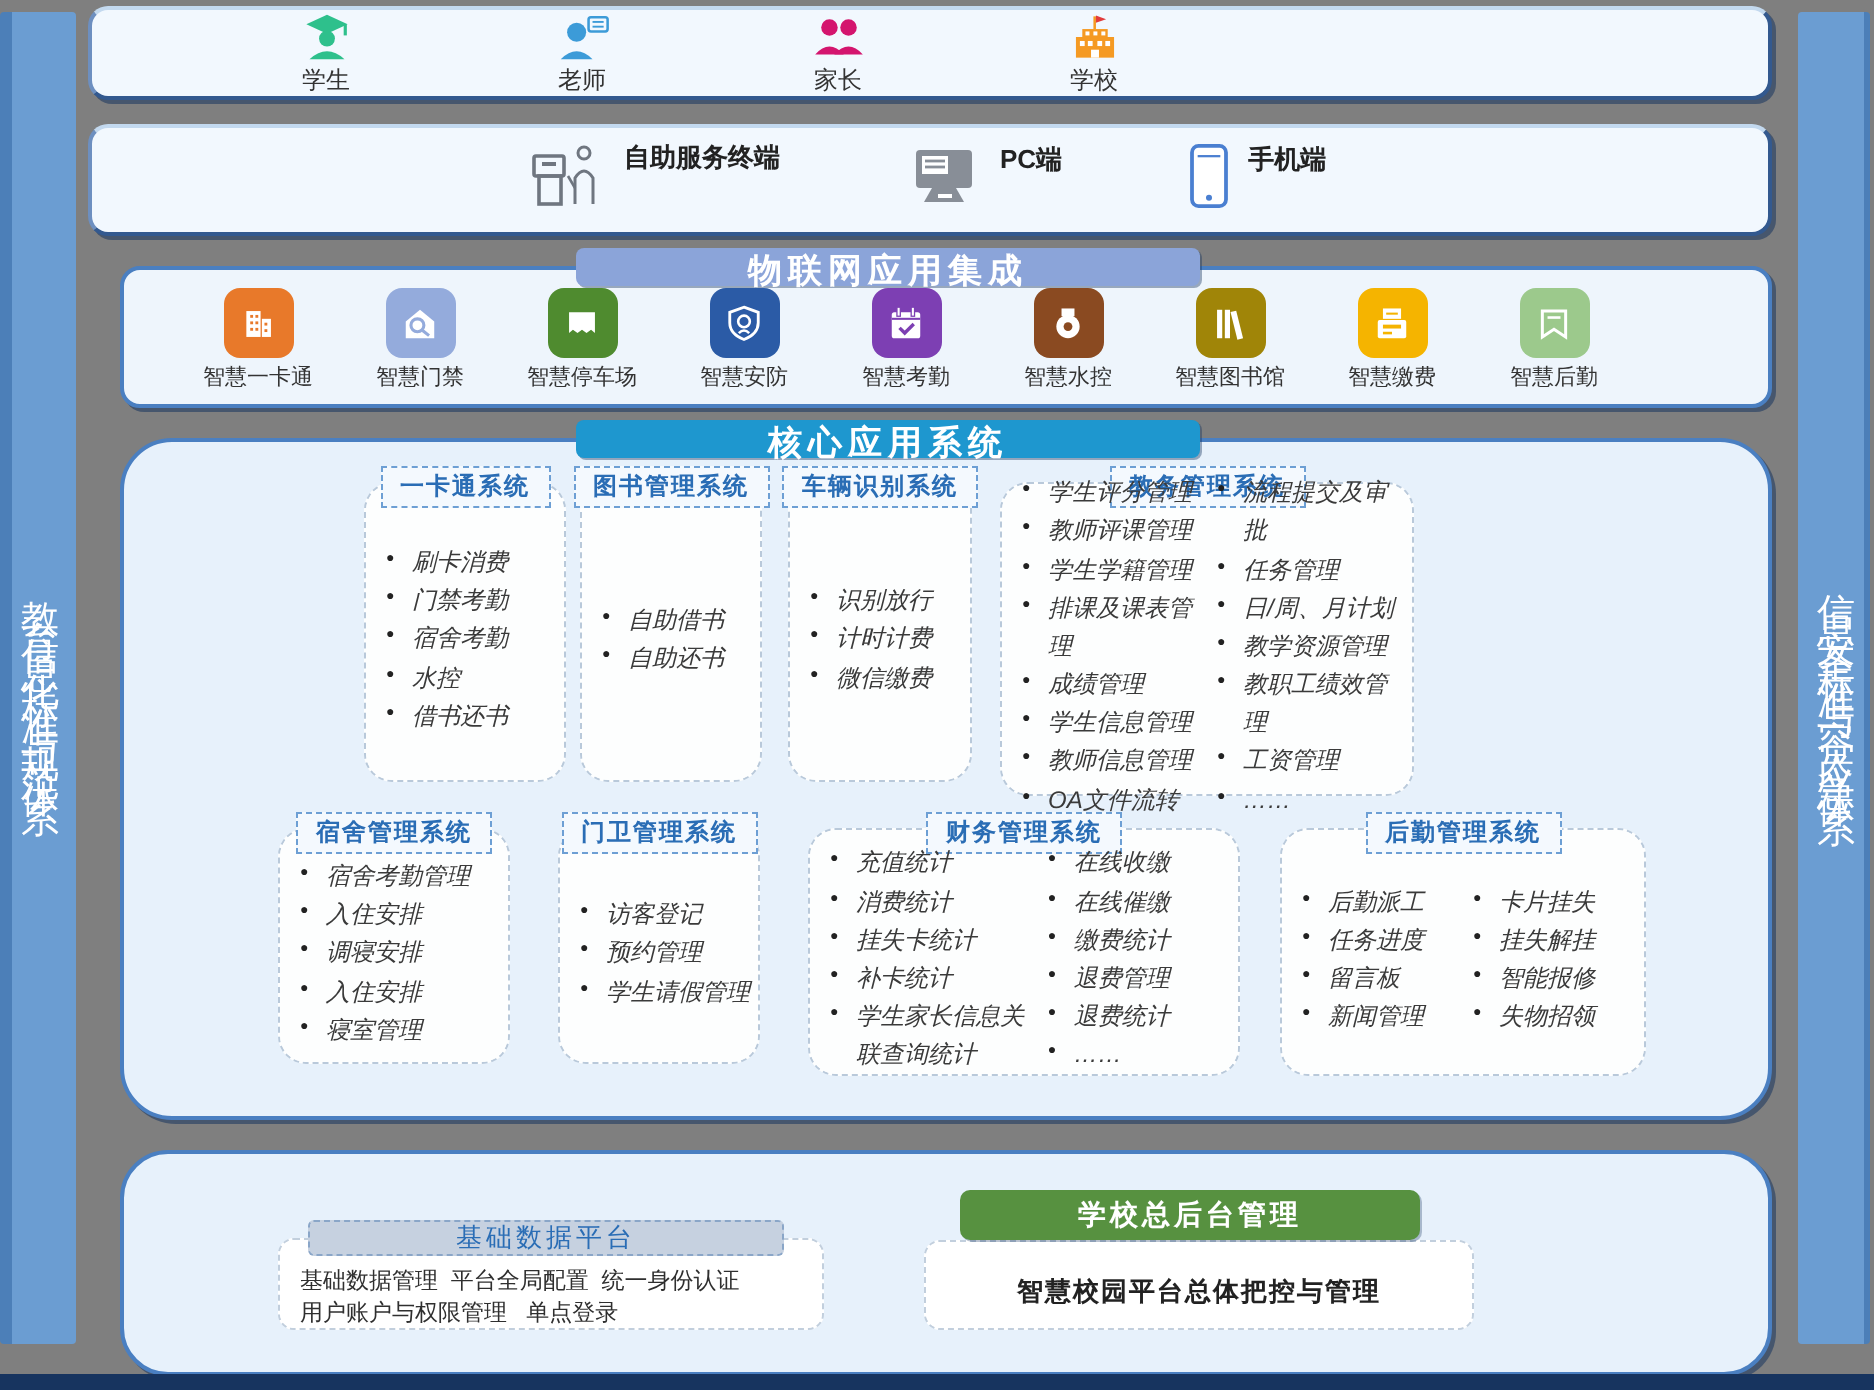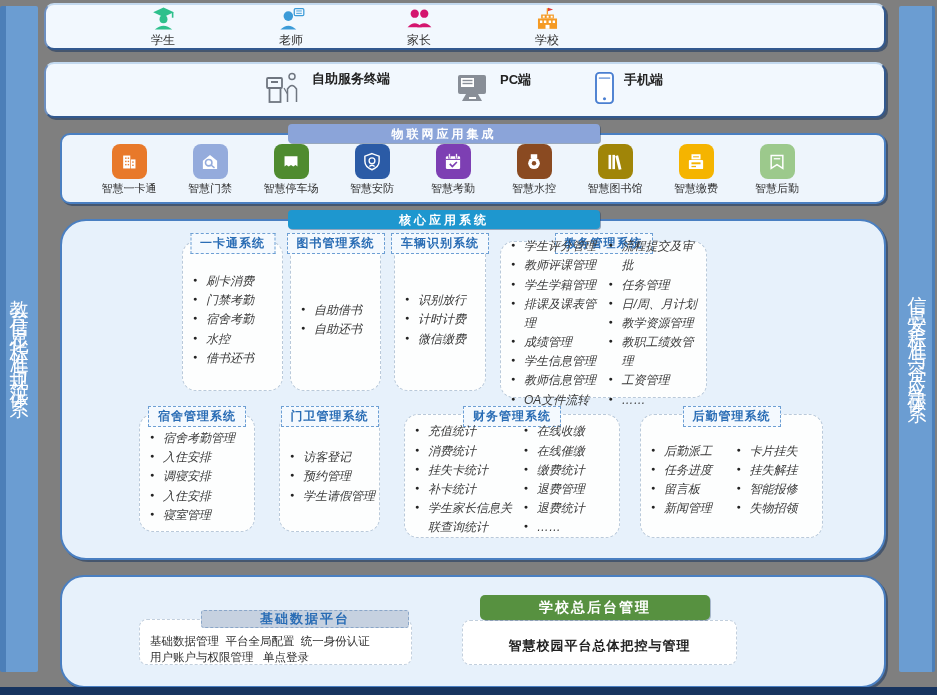--- a/index.html
+++ b/index.html
@@ -24,22 +24,22 @@
   .u-item svg { display:block; }
   .u-item .lbl { font-size:12px; color:#333; margin-top:0px; }
 
   
   .term-box { left:44px; top:62px; width:842px; height:56px; display:flex; align-items:center; padding-left:218px; gap:62px; }
   .t-item { display:flex; align-items:flex-start; gap:8px; }
   .t-item .lbl { font-size:13px; font-weight:bold; color:#222; }
 
   
   .banner { position:absolute; width:312px; height:19px; left:288px; border-radius:4px; z-index:5;
-            display:flex; align-items:flex-end; justify-content:center;
-            color:#fff; font-size:12px; font-weight:bold; letter-spacing:3px;
+            display:flex; align-items:flex-start; justify-content:center;
+            color:#fff; font-size:17px; font-weight:bold; letter-spacing:3px;
             box-shadow:1px 1px 0 rgba(23,52,95,.4); }
 
   
   .iot-container { left:60px; top:133px; width:826px; height:71px; border-radius:10px; background:#eef5fc;
                    border:2px solid #4a7fc1; box-shadow:2px 2px 0 rgba(23,52,95,.55);
                    display:flex; align-items:flex-start; justify-content:space-between; padding:9px 70px 0 30px; }
   .iot-item { display:flex; flex-direction:column; align-items:center; width:74px; }
   .iot-tile { width:35px; height:35px; border-radius:8px; display:flex; align-items:center; justify-content:center; }
   .iot-item .lbl { font-size:11px; color:#333; margin-top:2px; white-space:nowrap; }
 
@@ -53,23 +53,23 @@
                font-size:12px; font-weight:bold; padding:1px 9px; letter-spacing:1px; }
   .sys-box ul { list-style:none;font-style:italic; }
   .sys-box li { position:relative; font-size:12px; color:#3a3a3a; line-height:1.6; padding-left:13px; }
   .sys-box li::before { content:"●"; position:absolute; left:0; top:2px; font-size:7px; color:#222; }
   .twocol { display:flex; flex-direction:row; gap:4px; }
   .twocol ul { flex:1; }
 
   
   .support-container { position:absolute; left:60px; top:575px; width:826px; height:113px; border-radius:24px;
                        background:#e7f1fb; border:2px solid #4a7fc1; box-shadow:2px 2px 0 rgba(23,52,95,.55); }
-  .base-pill { position:absolute; left:92px; top:33px; width:208px; height:18px; z-index:4;
+  .base-pill { position:absolute; left:92px; top:33px; width:238px; height:18px; z-index:4;
                background:#c6d1e0; border:1px dashed #8aa6c8; border-radius:3px;
-               color:#2a6db5; font-size:13px; font-weight:bold; display:flex; align-items:center; justify-content:center; letter-spacing:2px;margin-left:47px; }
+               color:#2a6db5; font-size:13px; font-weight:normal; display:flex; align-items:center; justify-content:center; letter-spacing:2px; }
   .base-box { position:absolute; left:77px; top:42px; width:273px; height:46px; background:#fff;
               border:1px dashed #c2cfdd; border-radius:8px; padding:14px 0 0 10px; }
   .base-box .base-line { font-size:11.5px; color:#2f2f2f; white-space:pre-wrap; line-height:1.35; }
   .admin-pill { position:absolute; left:418px; top:18px; width:230px; height:25px; z-index:4;
                 background:#579140; border-radius:5px; color:#fff; font-size:14px; font-weight:bold;
                 display:flex; align-items:center; justify-content:center; letter-spacing:2px;
                 box-shadow:1px 1px 0 rgba(23,52,95,.3); }
   .admin-box { position:absolute; left:400px; top:43px; width:275px; height:45px; background:#fff;
                border:1px dashed #c2cfdd; border-radius:8px; display:flex; align-items:flex-end; justify-content:center; padding-bottom:9px; }
   .admin-box .body { font-size:13px; font-weight:bold; color:#222; letter-spacing:1px; }

